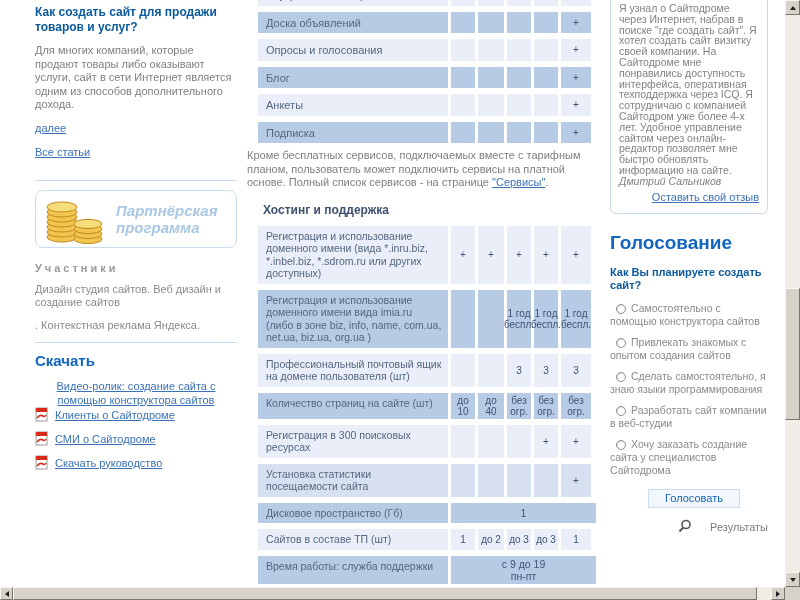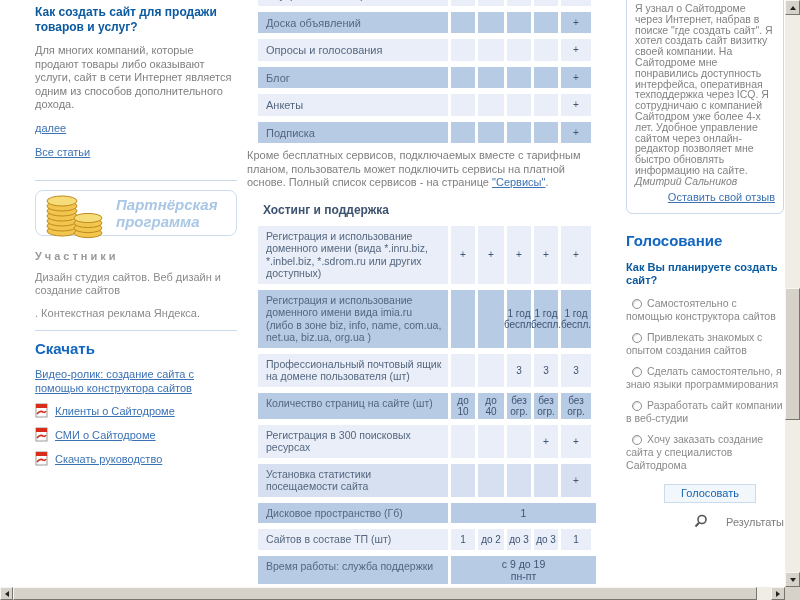--- a/index.html
+++ b/index.html
@@ -8,28 +8,28 @@
   .page { position:relative; width:800px; height:600px; background:#fff; }
 
   a { color:#3b72b5; text-decoration:underline; cursor:pointer; }
 
   
   .leftcol { position:absolute; left:35px; top:5px; width:202px; }
   .art-title { color:#0b5aa0; font-size:12px; font-weight:bold; line-height:15px; margin-bottom:9px; }
   .art-body { color:#7f7f7f; line-height:13.5px; margin-bottom:10px; }
   .lnk-block { display:inline-block; margin-bottom:12px; }
   .divider { border-top:1px solid #c9d9ec; margin:10px 0 9px; }
-  .banner { border:1px solid #cdddf0; border-radius:8px; height:46px; display:flex;
+  .banner { border:1px solid #cdddf0; border-radius:8px; height:58px; display:flex;
     align-items:center; padding:2px 6px; margin-bottom:14px; background:#fff; }
   .banner-text { font-style:italic; font-weight:bold; font-size:15px; line-height:17px;
     color:#a9c7e4; margin-left:8px; }
   .members-h { color:#9a9a9a; font-weight:bold; letter-spacing:3px; margin-bottom:9px; }
   .members-item { color:#8a8a8a; line-height:13px; margin-bottom:10px; }
   .dl-h { color:#1266c0; font-size:15px; font-weight:bold; margin:4px 0 10px; }
-  .video-lnk { display:inline-block; line-height:14px; margin-bottom:8px; }
+  .video-lnk { display:inline-block; line-height:14px; margin-bottom:0;text-align:center; }
   .pdfrow { display:flex; align-items:center; margin-bottom:7px; }
   .pdfrow svg { flex:0 0 auto; margin-right:7px; }
 
   
   .midcol { position:absolute; left:258px; top:-16px; width:338px; }
   .trow { display:flex; gap:3px; margin-bottom:6px; }
   .cell { }
   .lbl { flex:0 0 190px; padding:4px 6px 4px 8px; color:#55677f; line-height:12.5px; font-size:10.5px; }
   .svc .lbl { padding:5px 8px 4px; font-size:11px; }
   .val { display:flex; align-items:center; justify-content:center; text-align:center;
@@ -37,28 +37,28 @@
   .c0{width:24px}.c1{width:26px}.c2{width:24px}.c3{width:24px}.c4{width:30px}
   .merged { flex:1; display:flex; align-items:center; justify-content:center; text-align:center;
     color:#3e5473; white-space:pre-line; font-size:10.5px; line-height:12px; padding:2px; }
   .light{background:#e9eef8}
   .dark{background:#b8cbe5}
   .medium{background:#d6e0f1}
   .note { margin:6px 0 0 -11px; width:352px; color:#7f7f7f; line-height:13.5px; }
   .host-h { color:#3d5270; font-size:12px; font-weight:bold; margin:13px 0 9px 5px; }
 
   
-  .rightcol { position:absolute; left:626px; top:0; width:158px; }
+  .rightcol { position:absolute; left:610px; top:0; width:158px; }
   .testi-box { position:relative; top:-10px; border:1px solid #c9d9ec; border-radius:6px;
     padding:12px 8px 10px; background:#fff; }
   .testi-text { color:#828282; font-size:10.5px; line-height:10.8px; }
   .testi-author { font-style:italic; }
   .testi-link-row { text-align:right; margin-top:4px; }
   .poll { margin-top:8px; }
-  .poll-h { color:#1266c0; font-size:15px; font-weight:bold; margin-bottom:12px; }
+  .poll-h { color:#1266c0; font-size:19px; font-weight:bold; margin-bottom:12px; }
   .poll-q { color:#0b5aa0; font-weight:bold; line-height:13px; margin-bottom:10px; }
   .opt { display:block; text-indent:6px; color:#8a8a8a; font-size:10.5px; line-height:13px;
     margin-bottom:8px; cursor:pointer; }
   .radio { display:inline-block; width:10px; height:10px; border:1px solid #8f8f8f;
     border-radius:50%; background:#fff; vertical-align:-2px; margin-right:5px;
     box-shadow:inset 1px 1px 1px rgba(0,0,0,.15); }
   .vote-btn { display:block; margin:12px 0 0 38px; width:92px; height:19px;
     background:#f2f7fb; border:1px solid #cbdcec; color:#1464b4; font-size:11px;
     font-family:"Liberation Sans",sans-serif; cursor:pointer;text-align:center; }
   .results-row { display:flex; justify-content:flex-end; align-items:center; gap:18px;

